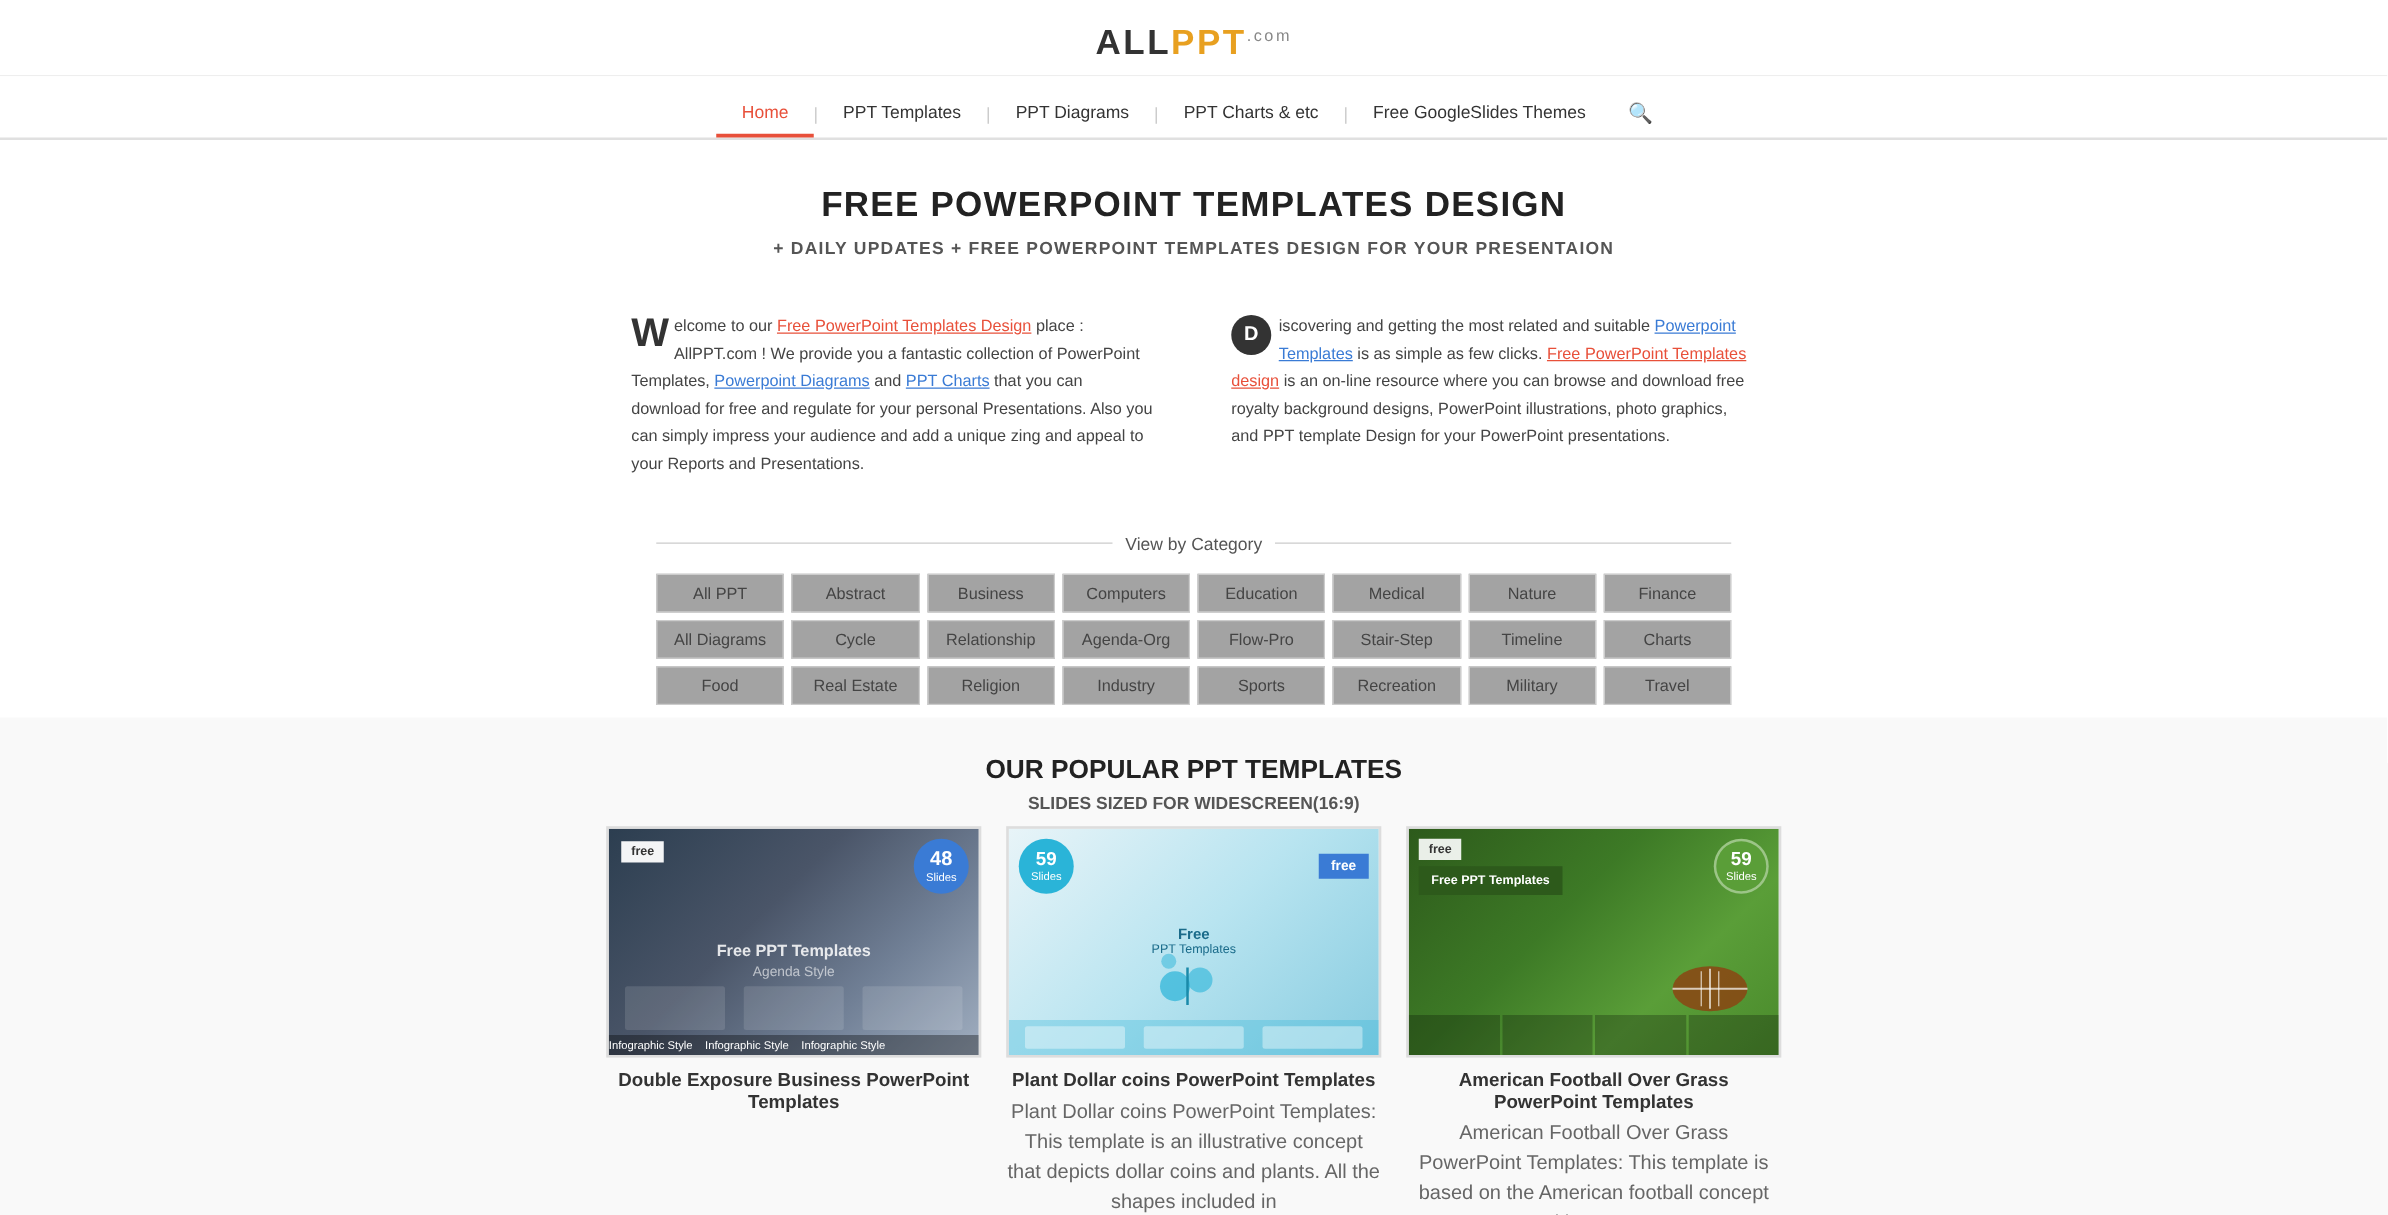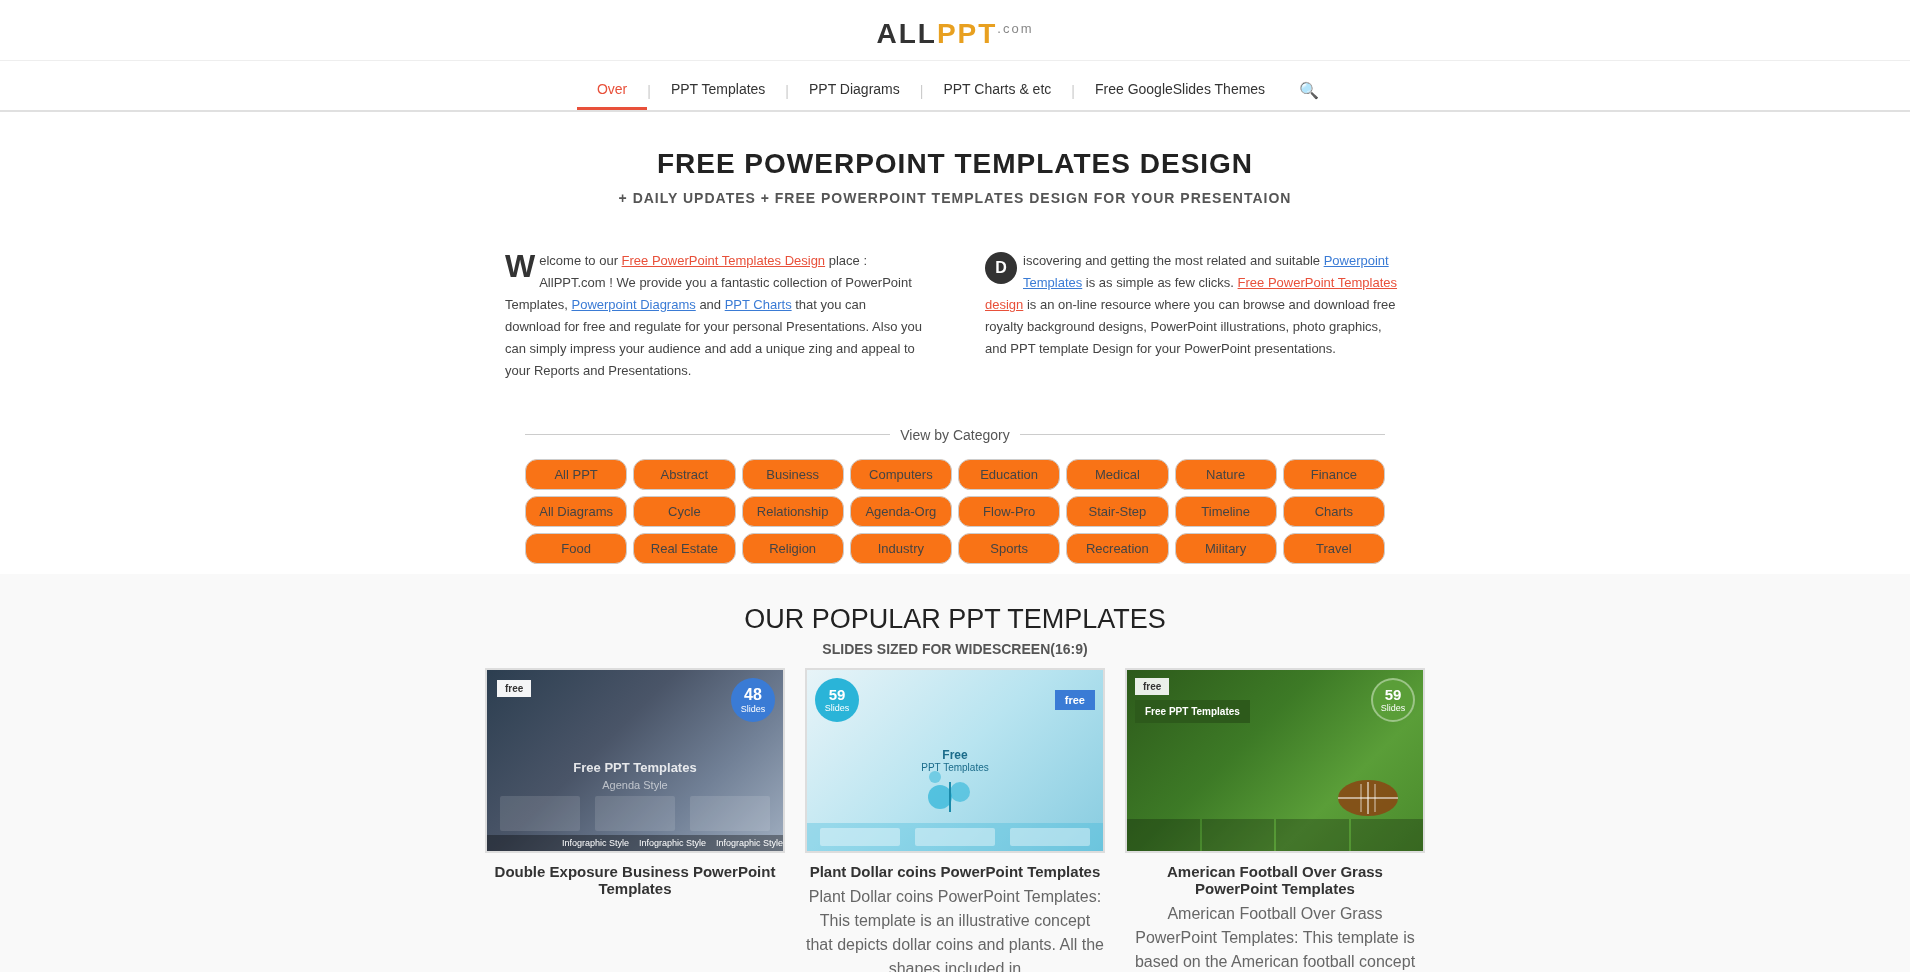--- a/index.html
+++ b/index.html
@@ -135,39 +135,39 @@
       white-space: nowrap;
     }
     .category-grid {
       display: grid;
       grid-template-columns: repeat(8, 1fr);
       gap: 6px;
       margin-bottom: 6px;
     }
     .cat-btn {
       border: 1px solid #ccc;
-      background: #f97316;
+      background: #a3a3a3;
       padding: 7px 4px;
       font-size: 13px;
       color: #444;
       cursor: pointer;
       text-align: center;
-      border-radius: 12px;
+      border-radius: 0;
       white-space: nowrap;
     }
 
     
     .popular-section {
       text-align: center;
       padding: 30px 20px 10px;
       background: #f9f9f9;
     }
     .popular-section h2 {
-      font-size: 27px;
-      font-weight: normal;
+      font-size: 21px;
+      font-weight: bold;
       color: #222;
       margin-bottom: 6px;
     }
     .popular-section h3 {
       font-size: 14px;
       font-weight: bold;
       color: #555;
       margin-bottom: 11px;
     }
 
@@ -355,21 +355,21 @@
 </head>
 <body>
 
 <div class="logo-bar">
   <span class="logo-text">
     <span>ALL</span><span class="ppt">PPT</span><span class="com">.com</span>
   </span>
 </div>
 
 <nav>
-  <span class="nav-item active">Over</span>
+  <span class="nav-item active">Home</span>
   <span class="nav-divider">|</span>
   <span class="nav-item">PPT Templates</span>
   <span class="nav-divider">|</span>
   <span class="nav-item">PPT Diagrams</span>
   <span class="nav-divider">|</span>
   <span class="nav-item">PPT Charts &amp; etc</span>
   <span class="nav-divider">|</span>
   <span class="nav-item">Free GoogleSlides Themes</span>
   <span class="nav-search">🔍</span>
 </nav>
@@ -449,21 +449,21 @@
           </div>
           <div style="text-align:center; margin-top: 30px;">
             <div style="color: rgba(255,255,255,0.85); font-size: 13px; font-weight: bold;">Free PPT Templates</div>
             <div style="color: rgba(255,255,255,0.6); font-size: 11px; margin-top: 4px;">Agenda Style</div>
           </div>
           <div class="card1-bottom-row">
             <div class="mini-card" style="background: rgba(255,255,255,0.12); height:35px;"></div>
             <div class="mini-card" style="background: rgba(255,255,255,0.12); height:35px;"></div>
             <div class="mini-card" style="background: rgba(255,255,255,0.12); height:35px;"></div>
           </div>
-          <div style="position:absolute; bottom:0; left:0; right:0; background:rgba(0,0,0,0.35); color:#fff; font-size:9px; padding: 3px 0; text-align:right;">
+          <div style="position:absolute; bottom:0; left:0; right:0; background:rgba(0,0,0,0.35); color:#fff; font-size:9px; padding: 3px 0; text-align:left;">
             Infographic Style &nbsp;&nbsp; Infographic Style &nbsp;&nbsp; Infographic Style
           </div>
         </div>
       </div>
       <h4>Double Exposure Business PowerPoint Templates</h4>
     </div>
 
     <div class="card">
       <div class="card-img">
         <div class="card2-bg">

